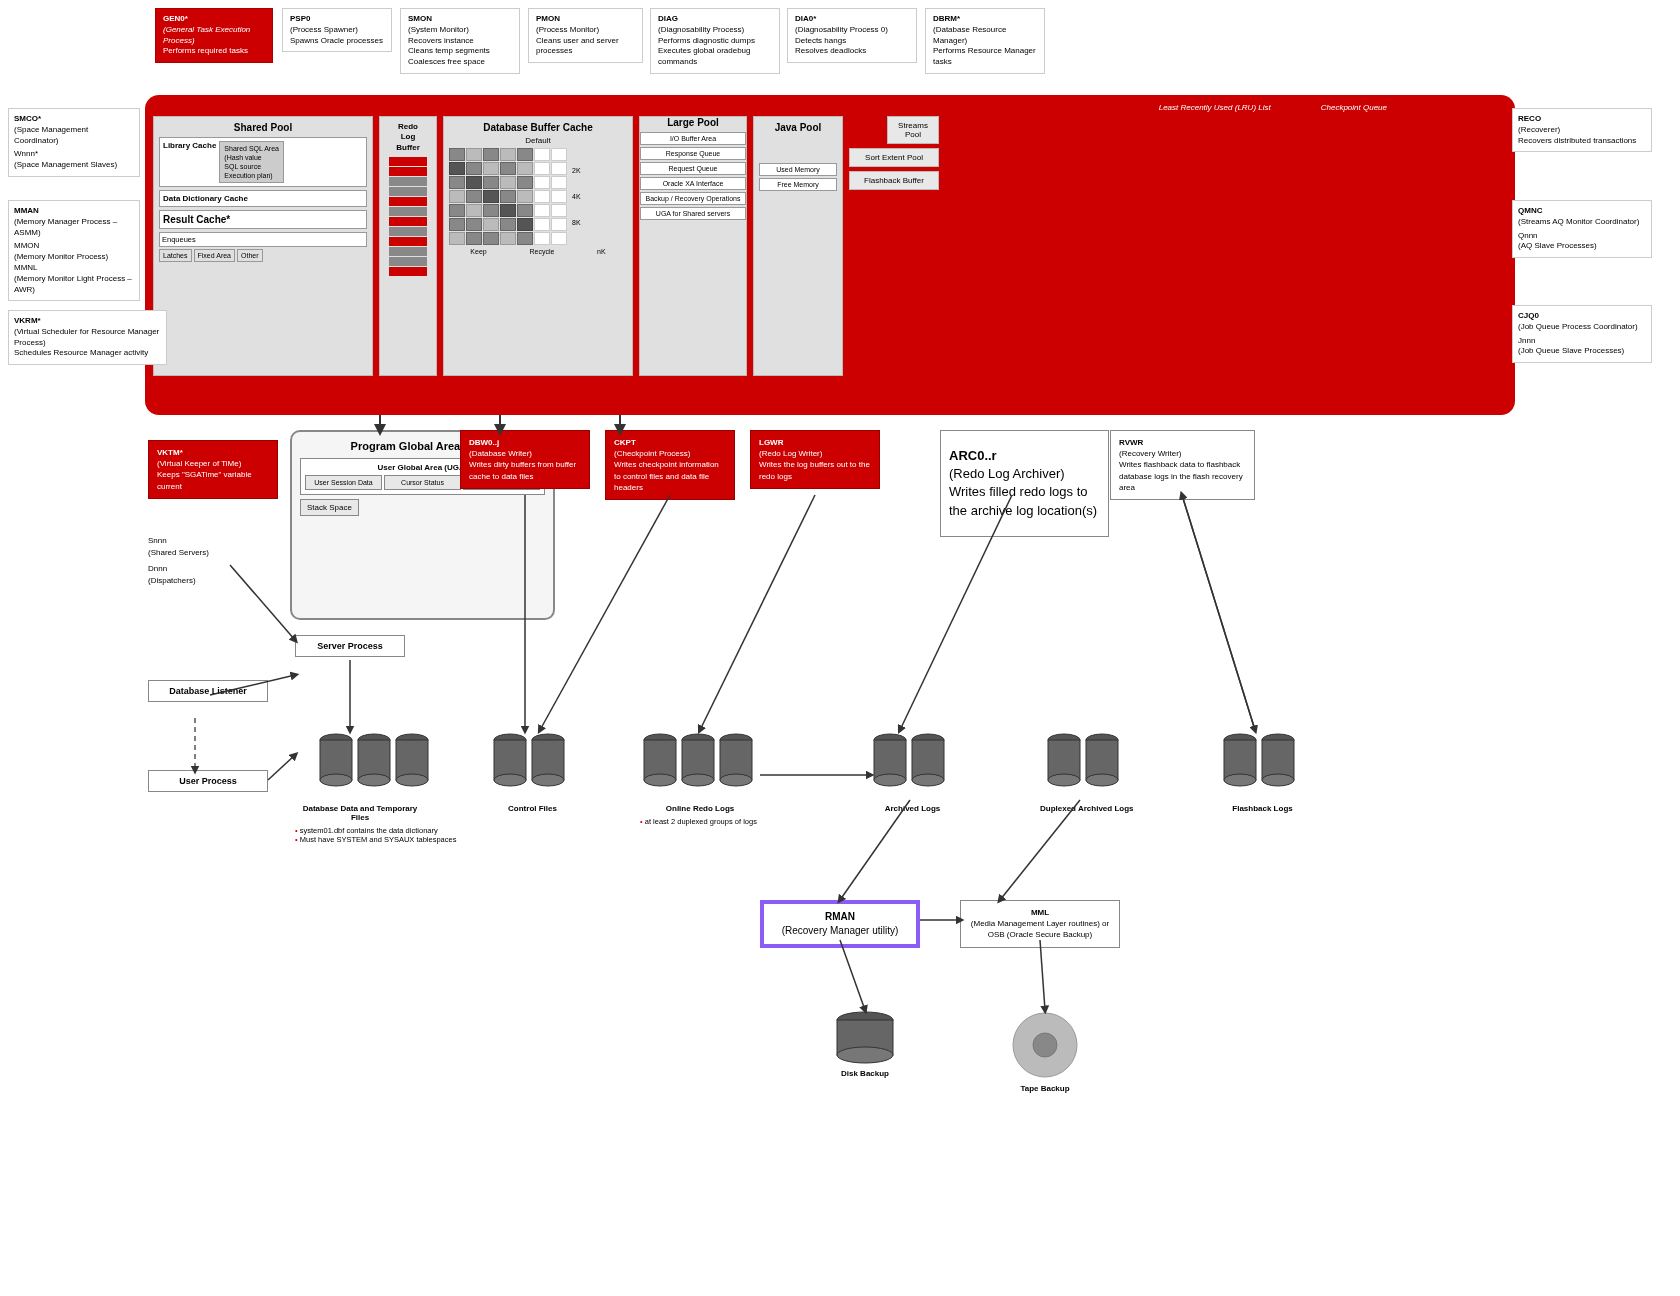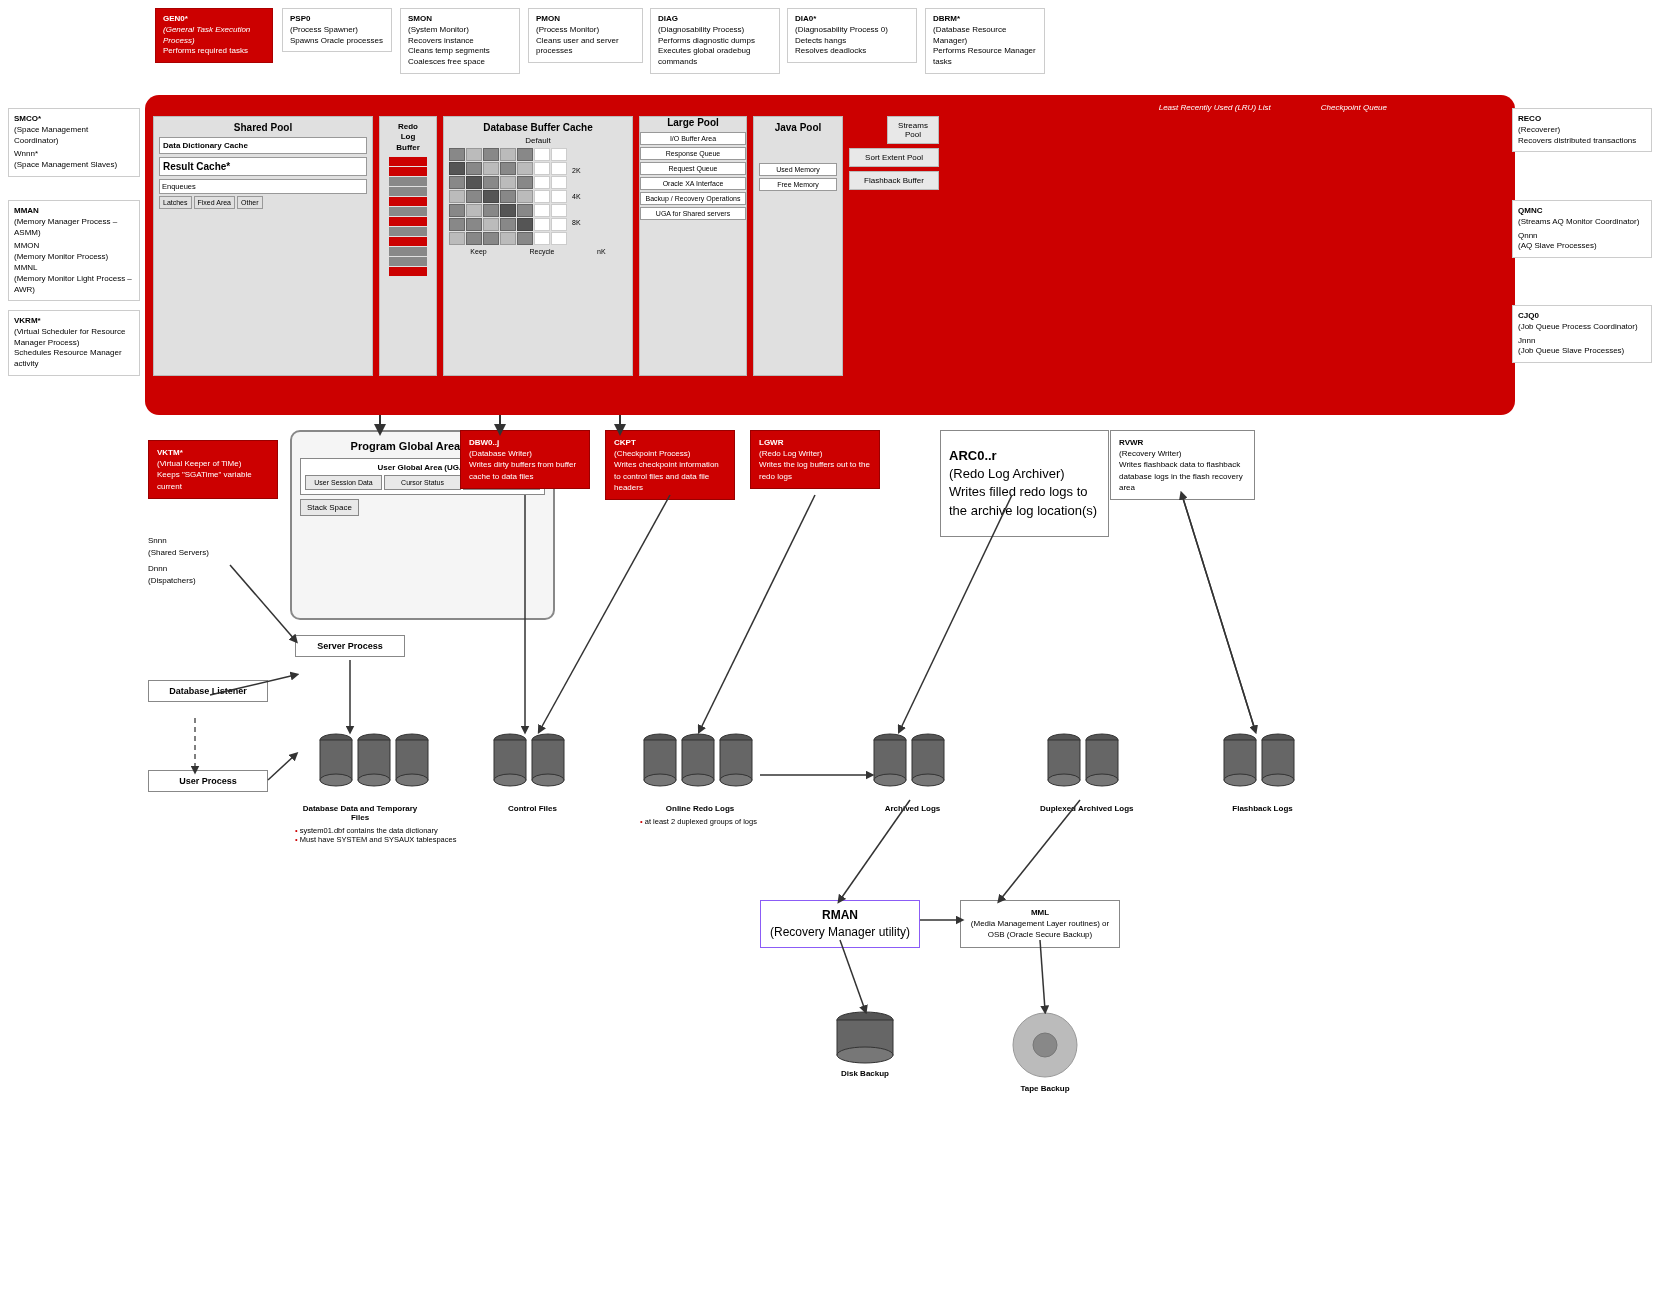--- a/index.html
+++ b/index.html
@@ -92,20 +92,27 @@
     <div style="display:flex; justify-content:flex-end; gap:50px; padding-right:120px; margin-bottom:4px;">
       <span style="color:#fff; font-size:8px; font-style:italic;">Least Recently Used (LRU) List</span>
       <span style="color:#fff; font-size:8px; font-style:italic;">Checkpoint Queue</span>
     </div>
 
     <div style="display:flex; gap:6px; height:260px;">
 
       <div style="background:#e0e0e0; border:1px solid #bbb; padding:5px; width:220px; flex-shrink:0; overflow:hidden;">
         <div style="text-align:center; font-weight:bold; font-size:10px; margin-bottom:4px;">Shared Pool</div>
 
+        <div style="border:1px solid #999; padding:3px; margin-bottom:3px; background:#fff; display:flex; gap:3px;">
+          <div style="font-size:8px; font-weight:bold; flex-shrink:0;">Library Cache</div>
+          <div style="border:1px solid #999; background:#ccc; padding:2px 4px; font-size:7px; line-height:1.3;">
+            <div>Shared SQL Area</div>
+            <div>(Hash value<br>SQL source<br>Execution plan)</div>
+          </div>
+        </div>
 
         <div style="border:1px solid #999; padding:3px; background:#fff; font-size:8px; font-weight:bold; margin-bottom:3px;">Data Dictionary Cache</div>
 
         <div style="border:1px solid #999; padding:3px; background:#fff; font-size:10px; font-weight:bold; margin-bottom:3px;">Result Cache*</div>
 
         <div style="border:1px solid #999; padding:2px; background:#fff; font-size:7.5px; margin-bottom:2px;">
           <span>Enqueues</span>
         </div>
         <div style="display:flex; gap:2px;">
           <div style="border:1px solid #999; background:#e0e0e0; padding:2px 3px; font-size:7px;">Latches</div>
@@ -245,21 +252,21 @@
     <div>(Memory Manager Process – ASMM)</div>
     <div style="margin-top:3px;">MMON<br>(Memory Monitor Process)<br>MMNL<br>(Memory Monitor Light Process – AWR)</div>
   </div>
 
   <div style="position:absolute; left:8px; top:108px; width:132px; border:1px solid #ccc; padding:5px; font-size:8px; line-height:1.35; background:#fff;">
     <div class="bold">SMCO*</div>
     <div>(Space Management Coordinator)</div>
     <div style="margin-top:3px;">Wnnn*<br>(Space Management Slaves)</div>
   </div>
 
-  <div style="position:absolute; left:8px; top:310px; width:132px; border:1px solid #ccc; padding:5px; font-size:8px; line-height:1.35; background:#fff;">
+  <div style="position:absolute; left:8px; top:310px; width:159px; border:1px solid #ccc; padding:5px; font-size:8px; line-height:1.35; background:#fff;">
     <div class="bold">VKRM*</div>
     <div>(Virtual Scheduler for Resource Manager Process)</div>
     <div>Schedules Resource Manager activity</div>
   </div>
 
   <div style="position:absolute; right:8px; top:108px; width:140px; border:1px solid #ccc; padding:5px; font-size:8px; line-height:1.35; background:#fff;">
     <div class="bold">RECO</div>
     <div>(Recoverer)</div>
     <div>Recovers distributed transactions</div>
   </div>
@@ -421,21 +428,21 @@
       <ellipse cx="20" cy="10" rx="16" ry="6" fill="#555" stroke="#333" stroke-width="1"></ellipse>
       <rect x="4" y="10" width="32" height="40" fill="#666" stroke="#333" stroke-width="1"></rect>
       <ellipse cx="20" cy="50" rx="16" ry="6" fill="#777" stroke="#333" stroke-width="1"></ellipse>
       <ellipse cx="58" cy="10" rx="16" ry="6" fill="#555" stroke="#333" stroke-width="1"></ellipse>
       <rect x="42" y="10" width="32" height="40" fill="#666" stroke="#333" stroke-width="1"></rect>
       <ellipse cx="58" cy="50" rx="16" ry="6" fill="#777" stroke="#333" stroke-width="1"></ellipse>
     </svg>
     <div style="font-size:8px; font-weight:bold; margin-top:2px;">Flashback Logs</div>
   </div>
 
-  <div style="position:absolute; left:760px; top:900px; width:160px; border:1px solid #8b5cf6; background:#fff; padding:6px 8px; font-size:12px; line-height:1.4; text-align:center;">
+  <div style="position:absolute; left:760px; top:900px; width:160px; border:4px solid #8b5cf6; background:#fff; padding:6px 8px; font-size:10px; line-height:1.4; text-align:center;">
     <div class="bold">RMAN</div>
     <div>(Recovery Manager utility)</div>
   </div>
 
   <div style="position:absolute; left:960px; top:900px; width:160px; border:1px solid #888; background:#fff; padding:6px 8px; font-size:8px; line-height:1.4; text-align:center;">
     <div class="bold">MML</div>
     <div>(Media Management Layer routines) or OSB (Oracle Secure Backup)</div>
   </div>
 
   <div style="position:absolute; left:830px; top:1010px; text-align:center;">

